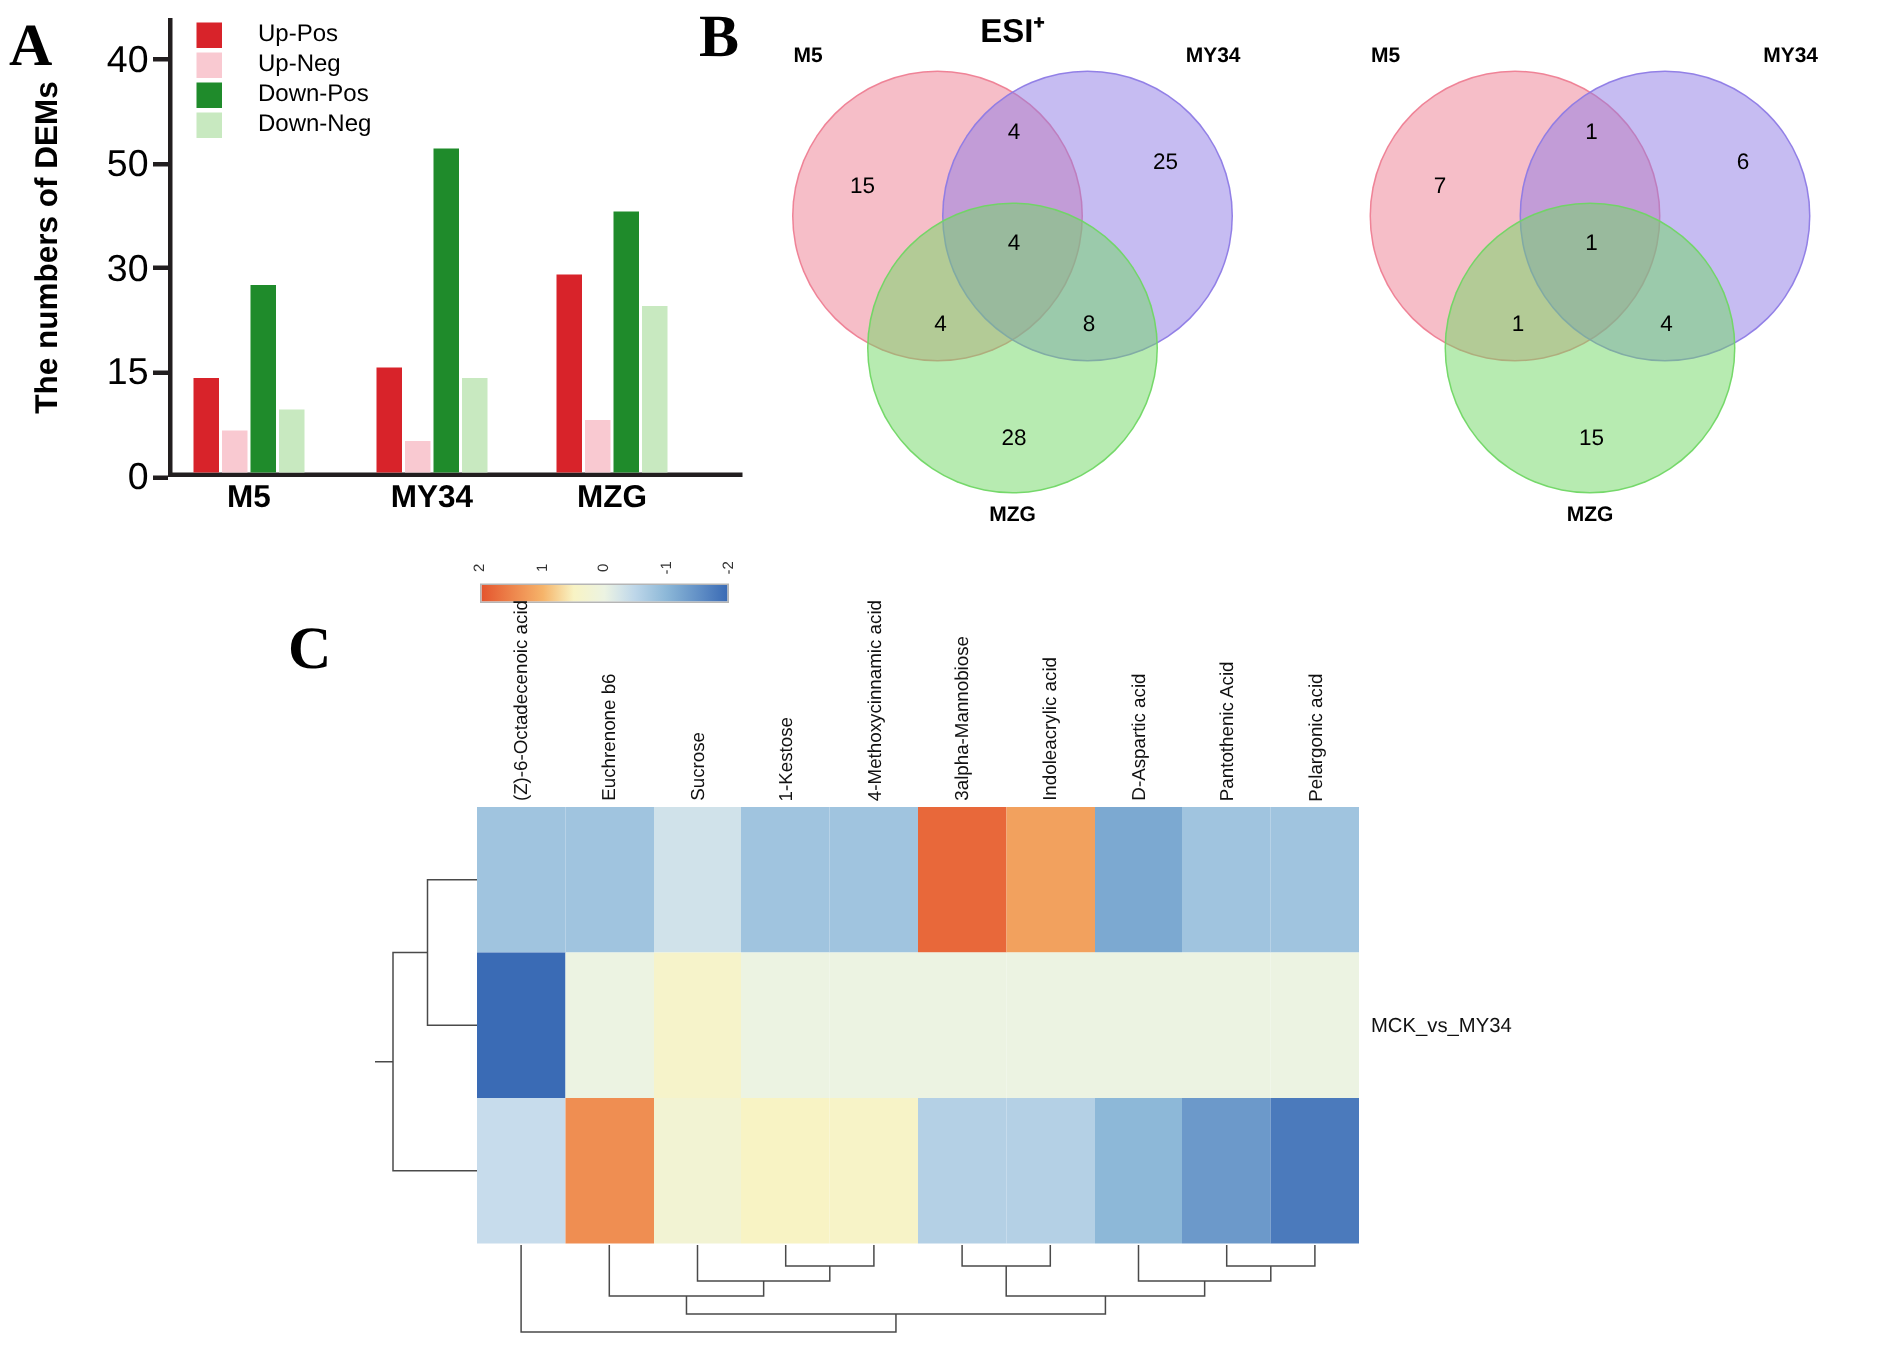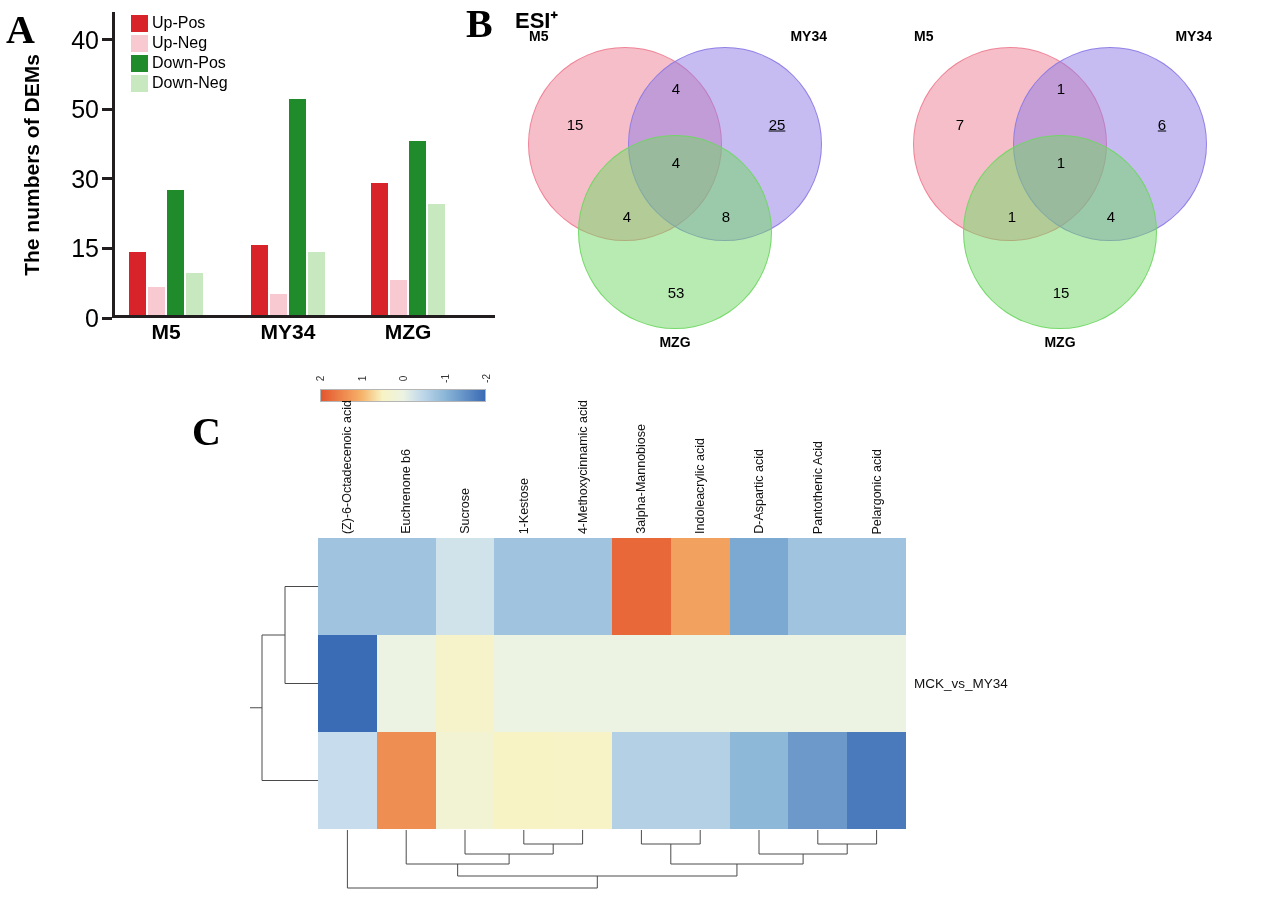--- a/index.html
+++ b/index.html
@@ -15,40 +15,40 @@
   .bar-ylabel { position: absolute; left: 32px; top: 165px; transform: translate(-50%,-50%) rotate(-90deg);
                 font-size: 21px; font-weight: bold; white-space: nowrap; color: #000; }
   .bar-plot { position: absolute; left: 112px; top: 12px; width: 383px; height: 306px;
               border-left: 3px solid #221e1f; border-bottom: 3px solid #221e1f; }
   .ytick-label { position: absolute; left: -58px; width: 42px; text-align: right;
                  font-size: 25px; font-weight: normal; color: #000; line-height: 22px; }
   .ytick-mark { position: absolute; left: -13px; width: 10px; height: 3px; background: #221e1f; }
   .bar-legend { position: absolute; left: 16px; top: 2px; display: flex; flex-direction: column; gap: 2px; }
   .legend-item { display: flex; align-items: center; }
   .legend-swatch { width: 17px; height: 17px; flex: none; }
-  .legend-label { margin-left: 4px; font-size: 16px; color: #000; }
+  .legend-label { margin-left: 24px; font-size: 16px; color: #000; }
   .bar-group { position: absolute; bottom: 0; display: flex; align-items: flex-end; gap: 2px; }
   .bar { width: 17px; }
   .bar-cat-label { position: absolute; left: 0; top: 100%; margin-top: 5px; width: 100%;
                    text-align: center; font-size: 21px; font-weight: bold; color: #000; }
 
   
   .venn { position: absolute; width: 320px; height: 365px; }
-  .venn-title { position: absolute; top: 0; width: 100%; font-size: 22px; font-weight: bold; color: #000; }
+  .venn-title { position: absolute; top: 0; width: 100%; text-align: center; font-size: 22px; font-weight: bold; color: #000; }
   .venn-circle { position: absolute; width: 194px; height: 194px; border-radius: 50%; border: 1px solid; }
   .venn .c1 { left: 13px;  top: 43px; }
   .venn .c2 { left: 113px; top: 43px; }
   .venn .c3 { left: 63px;  top: 131px; }
   .venn-setlabel { position: absolute; font-size: 14px; font-weight: bold; color: #000; }
   .venn .l1 { left: 14px; top: 24px; }
   .venn .l2 { right: 8px; top: 24px; }
   .venn .l3 { left: 50%; transform: translateX(-50%); top: 330px; }
   .venn-num { position: absolute; transform: translate(-50%,-50%); font-size: 15px; color: #000; }
   .n-m5       { left: 60px;  top: 120px; }
-  .n-my34     { left: 262px; top: 120px; text-decoration: underline; }
+  .n-my34     { left: 262px; top: 104px; }
   .n-m5-my34  { left: 161px; top: 84px; }
   .n-all      { left: 161px; top: 158px; }
   .n-m5-mzg   { left: 112px; top: 212px; }
   .n-my34-mzg { left: 211px; top: 212px; }
   .n-mzg      { left: 161px; top: 288px; }
 
   
   .hm-grid { position: absolute; left: 318px; top: 538px; width: 588px; height: 291px;
              display: grid; grid-template-columns: repeat(10,1fr); grid-template-rows: repeat(3,1fr); }
   .hm-collabels { position: absolute; left: 318px; top: 400px; width: 588px; height: 134px; }
@@ -132,21 +132,21 @@
   <div class="venn" style="left:515px; top:4px;">
     <div class="venn-title">ESI⁺</div>
     <div class="venn-circle c1" style="background: rgba(238, 125, 146, 0.5); border-color: rgba(238, 125, 146, 0.9);"></div>
     <div class="venn-circle c2" style="background: rgba(141, 122, 230, 0.5); border-color: rgba(141, 122, 230, 0.9);"></div>
     <div class="venn-circle c3" style="background: rgba(111, 215, 99, 0.5); border-color: rgba(111, 215, 99, 0.9);"></div>
     <div class="venn-setlabel l1">M5</div>
     <div class="venn-setlabel l2">MY34</div>
     <div class="venn-setlabel l3">MZG</div>
     <span class="venn-num n-m5">15</span>
     <span class="venn-num n-my34">25</span>
-    <span class="venn-num n-mzg">53</span>
+    <span class="venn-num n-mzg">28</span>
     <span class="venn-num n-m5-my34">4</span>
     <span class="venn-num n-m5-mzg">4</span>
     <span class="venn-num n-my34-mzg">8</span>
     <span class="venn-num n-all">4</span>
   </div>
 
   <div class="venn" style="left:900px; top:4px;">
     <div class="venn-circle c1" style="background: rgba(238, 125, 146, 0.5); border-color: rgba(238, 125, 146, 0.9);"></div>
     <div class="venn-circle c2" style="background: rgba(141, 122, 230, 0.5); border-color: rgba(141, 122, 230, 0.9);"></div>
     <div class="venn-circle c3" style="background: rgba(111, 215, 99, 0.5); border-color: rgba(111, 215, 99, 0.9);"></div>

